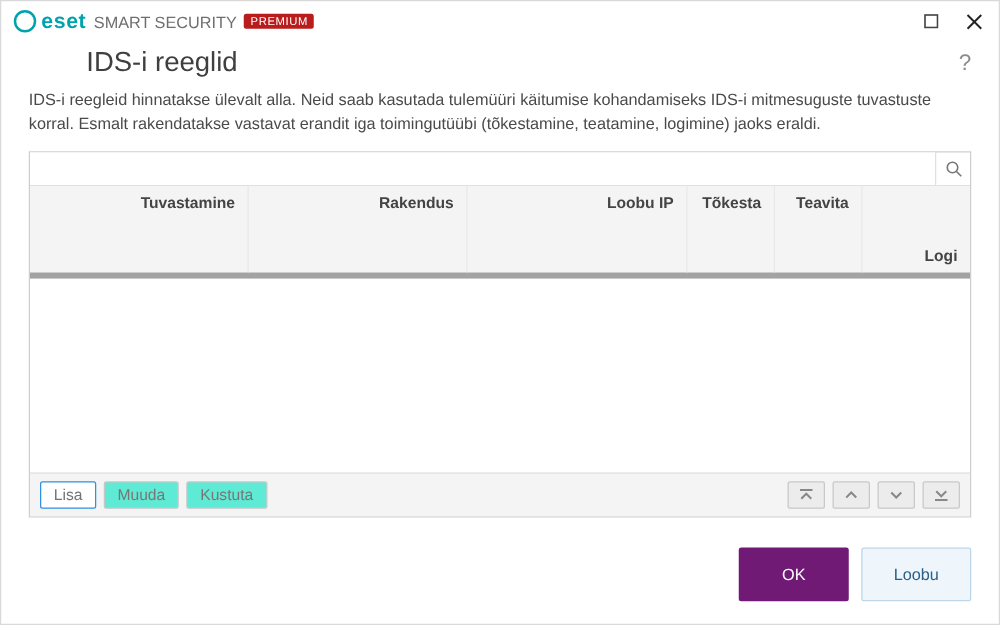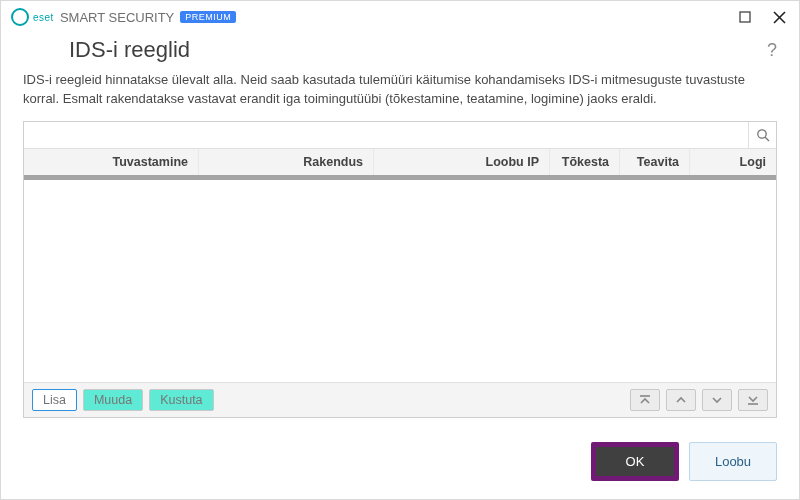--- a/index.html
+++ b/index.html
@@ -1,54 +1,54 @@
 <!DOCTYPE html>
 <html><head>
 <meta charset="utf-8">
 <style>
   * { box-sizing: border-box; margin: 0; padding: 0; }
   html, body { width: 800px; height: 500px; font-family: "Segoe UI", Arial, sans-serif; font-size: 13px; color: #333; background: #fff; overflow: hidden; }
   .window { width: 800px; height: 500px; display: flex; flex-direction: column; border: 1px solid #d9d9d9; }
   .titlebar { display: flex; align-items: center; justify-content: space-between; padding: 6px 10px 4px 10px; }
   .brand { display: flex; align-items: center; gap: 6px; }
-  .eset-logo { font-weight: 400; color: #00a3ad; font-size: 10px; letter-spacing: 0.5px; display:inline-flex; align-items:center; gap:4px;}
+  .eset-logo { font-weight: 700; color: #00a3ad; font-size: 17px; letter-spacing: 0.5px; display:inline-flex; align-items:center; gap:4px;}
   .eset-logo::before { content:""; display:inline-block; width:14px; height:14px; border:2px solid #00a3ad; border-radius:50%; }
   .brand-text { color: #6f6f6f; font-size: 13px; font-weight: 400; }
-  .brand-badge { background: #3b82f6; color: #fff; font-size: 9px; padding: 1px 5px; border-radius: 2px; letter-spacing:0.5px;}
+  .brand-badge { background: #b91c1c; color: #fff; font-size: 9px; padding: 1px 5px; border-radius: 2px; letter-spacing:0.5px;}
   .win-controls { display: flex; gap: 14px; align-items: center; }
   .win-btn { width: 20px; height: 20px; display: flex; align-items: center; justify-content: center; cursor: pointer; }
   .header-row { display:flex; align-items:center; justify-content:space-between; padding: 6px 22px 8px 22px; }
   .page-title { font-size: 22px; color: #3f3f3f; font-weight: 400; margin-left: 46px; }
   .help-icon { color:#8a8a8a; font-size:18px; cursor:pointer; }
   .desc { padding: 0 22px 12px 22px; color: #4a4a4a; line-height: 1.45; font-size: 13px; }
   .content { flex: 1; padding: 0 22px 10px 22px; display:flex; flex-direction:column; }
   .panel { border:1px solid #cfcfcf; display:flex; flex-direction:column; flex:1; min-height:0; }
   .search-row { display:flex; align-items:center; border-bottom:1px solid #e0e0e0; }
   .search-input { flex:1; border:none; outline:none; padding:5px 8px; font-size:13px; background:#fff; }
   .search-btn { width:28px; height:26px; display:flex; align-items:center; justify-content:center; border-left:1px solid #e0e0e0; cursor:pointer; }
   .table-head { display:flex; background:#f4f4f4; border-bottom:5px solid #a3a3a3;text-align:right; }
   .th { padding:6px 10px; font-weight:600; color:#444; font-size:12.5px; border-right:1px solid #e8e8e8; }
   .th:last-child { border-right:none; }
   .col-det { flex: 0 0 175px; }
   .col-app { flex: 0 0 175px; }
   .col-ip  { flex: 0 0 176px; }
   .col-blk { flex: 0 0 70px; }
   .col-not { flex: 0 0 70px; }
-  .col-log { flex: 1; }
+  .col-log { flex: 1; margin-top: 43px; }
   .table-body { flex:1; background:#fff; }
   .panel-footer { display:flex; align-items:center; justify-content:space-between; padding:6px 8px; background:#f4f4f4; border-top:1px solid #e0e0e0; }
   .left-btns { display:flex; gap:6px; }
   .pf-btn { border:1px solid #c8c8c8; background:#5eead4; color:#777; padding:3px 10px; border-radius:2px; font-size:12.5px; cursor:pointer; }
   .pf-btn.primary { border-color:#2f8fe0; color:#737373; background:#fff; }
   .right-btns { display:flex; gap:6px; }
   .arrow-btn { width:30px; height:22px; border:1px solid #c8c8c8; background:#ececec; border-radius:2px; display:flex; align-items:center; justify-content:center; cursor:pointer; }
   .arrow-btn svg { stroke:#888; }
   .footer { display:flex; justify-content:flex-end; gap:10px; padding:14px 22px 18px 22px; }
   .btn { min-width:88px; padding:7px 18px; border-radius:2px; font-size:13px; cursor:pointer; text-align:center; }
-  .btn-ok { background:#404040; color:#fff; border:5px solid #701a75; }
+  .btn-ok { background:#701a75; color:#fff; border:7px solid #701a75; }
   .btn-cancel { background:#eef6fc; color:#2a5f86; border:1px solid #bcd6ea; }
 </style>
 </head>
 <body>
 
 <div class="window">
   <div class="titlebar">
     <div class="brand">
       <span class="eset-logo">eset</span>
       <span class="brand-text">SMART SECURITY</span>

